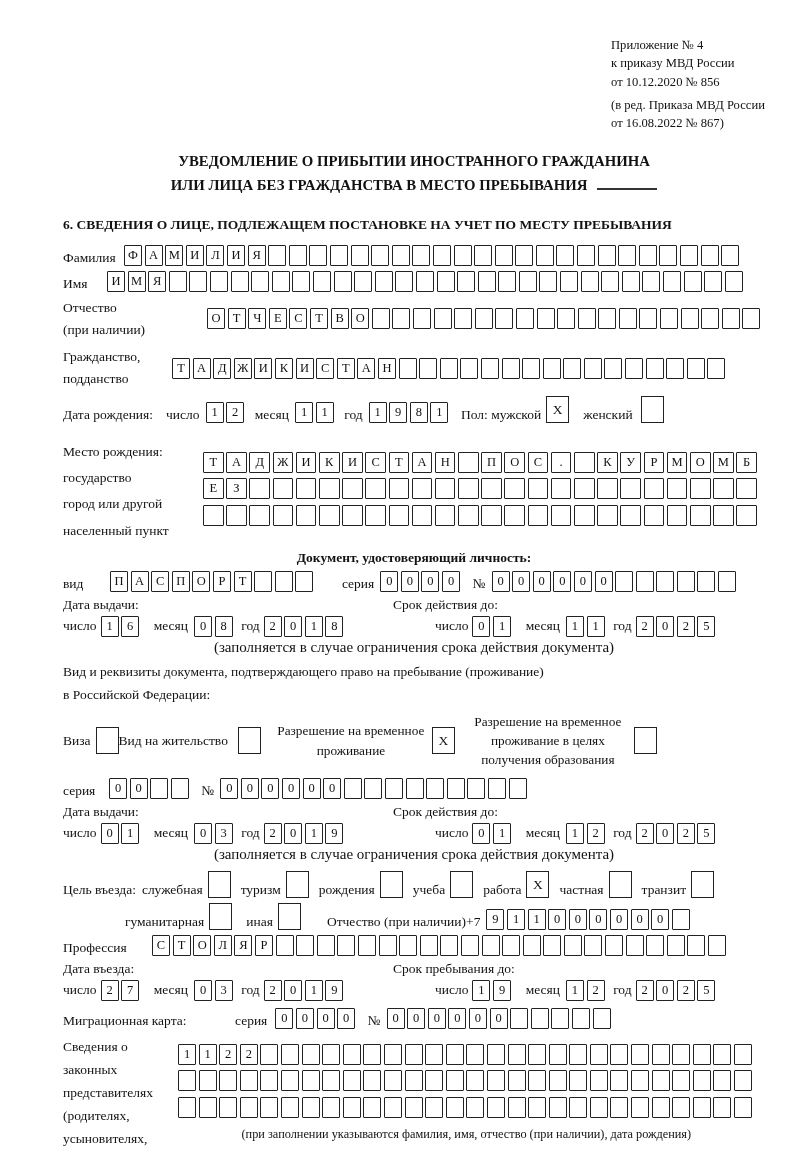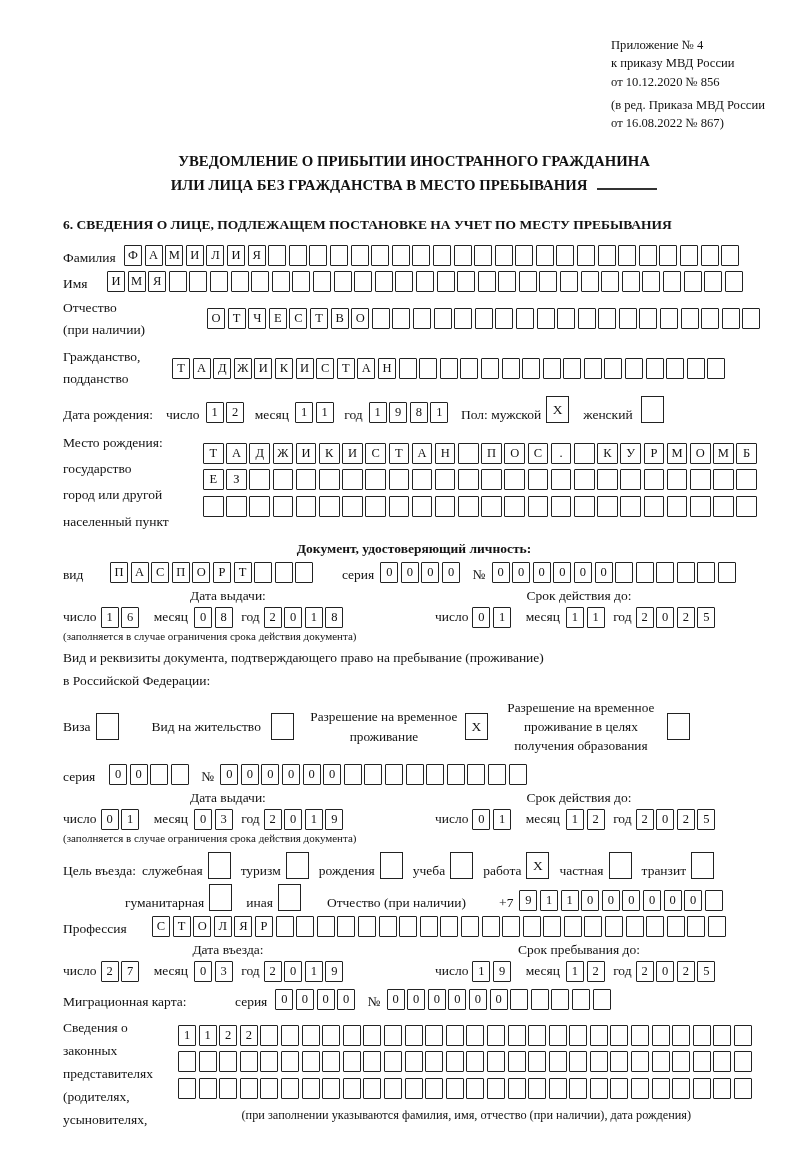--- a/index.html
+++ b/index.html
@@ -28,30 +28,30 @@
     width:16px; height:19px; flex:none; border:1.6px solid #222;
     margin-right:2.6px; text-align:center; font-size:12.5px; line-height:19px;
     border-radius:1px; background:#fff;
   }
   .md .cell {width:18.6px;}
   .checkbox {
     width:21px; height:25px; flex:none; border:1.6px solid #222; margin-left:5px;
     text-align:center; font-size:13.5px; line-height:25px; background:#fff;
   }
   .ml4{margin-left:4px}.ml6{margin-left:6px}.ml8{margin-left:8px}.ml10{margin-left:10px}
-  .ml12{margin-left:12px}.ml14{margin-left:14px}.ml16{margin-left:33px}.ml26{margin-left:26px}
+  .ml12{margin-left:12px}.ml14{margin-left:14px}.ml16{margin-left:0}.ml26{margin-left:26px}
 
   .lblcol {font-size:13.5px; line-height:1.95; flex:none;}
   .cellcol .cells {margin-bottom:5.5px;}
 
   .center-bold {text-align:center; font-weight:bold; font-size:13.5px; margin:6px 0 4px;}
   .daterow {display:flex; margin-top:4px;}
-  .dg-title {text-align:center; font-size:13.5px; margin-bottom:3px;}
+  .dg-title {font-size:13.5px; margin-bottom:3px;}
   .dateline {display:flex; align-items:center;}
-  .note {text-align:left; font-size:11px; margin-top:2px;}
+  .note {text-align:center; font-size:15px; margin-top:2px;}
 
   .stayline {font-size:13.5px; line-height:1.55; margin-top:6px;}
   .multi {font-size:13.3px; text-align:center; line-height:1.45; flex:none;}
 
   .repsnote {font-size:12.3px; margin-top:9px; text-align:center;}
 </style>
 </head>
 <body>
 
 <div class="page">
@@ -235,21 +235,21 @@
         <span class="cell">9</span>
         <span class="cell">8</span>
         <span class="cell">1</span>
       </span>
     <span class="lbl ml10">Пол: мужской</span>
     <span class="checkbox">X</span>
     <span class="lbl ml14">женский</span>
     <span class="checkbox ml8"></span>
   </div>
 
-  <div class="row top" style="margin-top:7px">
+  <div class="row top" style="margin-top:16px">
     <div class="lblcol" style="width:140px">
       <div>Место рождения:</div>
       <div>государство</div>
       <div>город или другой</div>
       <div>населенный пункт</div>
     </div>
     <div class="cellcol md">
       <div class="cells">
           <span class="cell">Т</span>
           <span class="cell">А</span>

